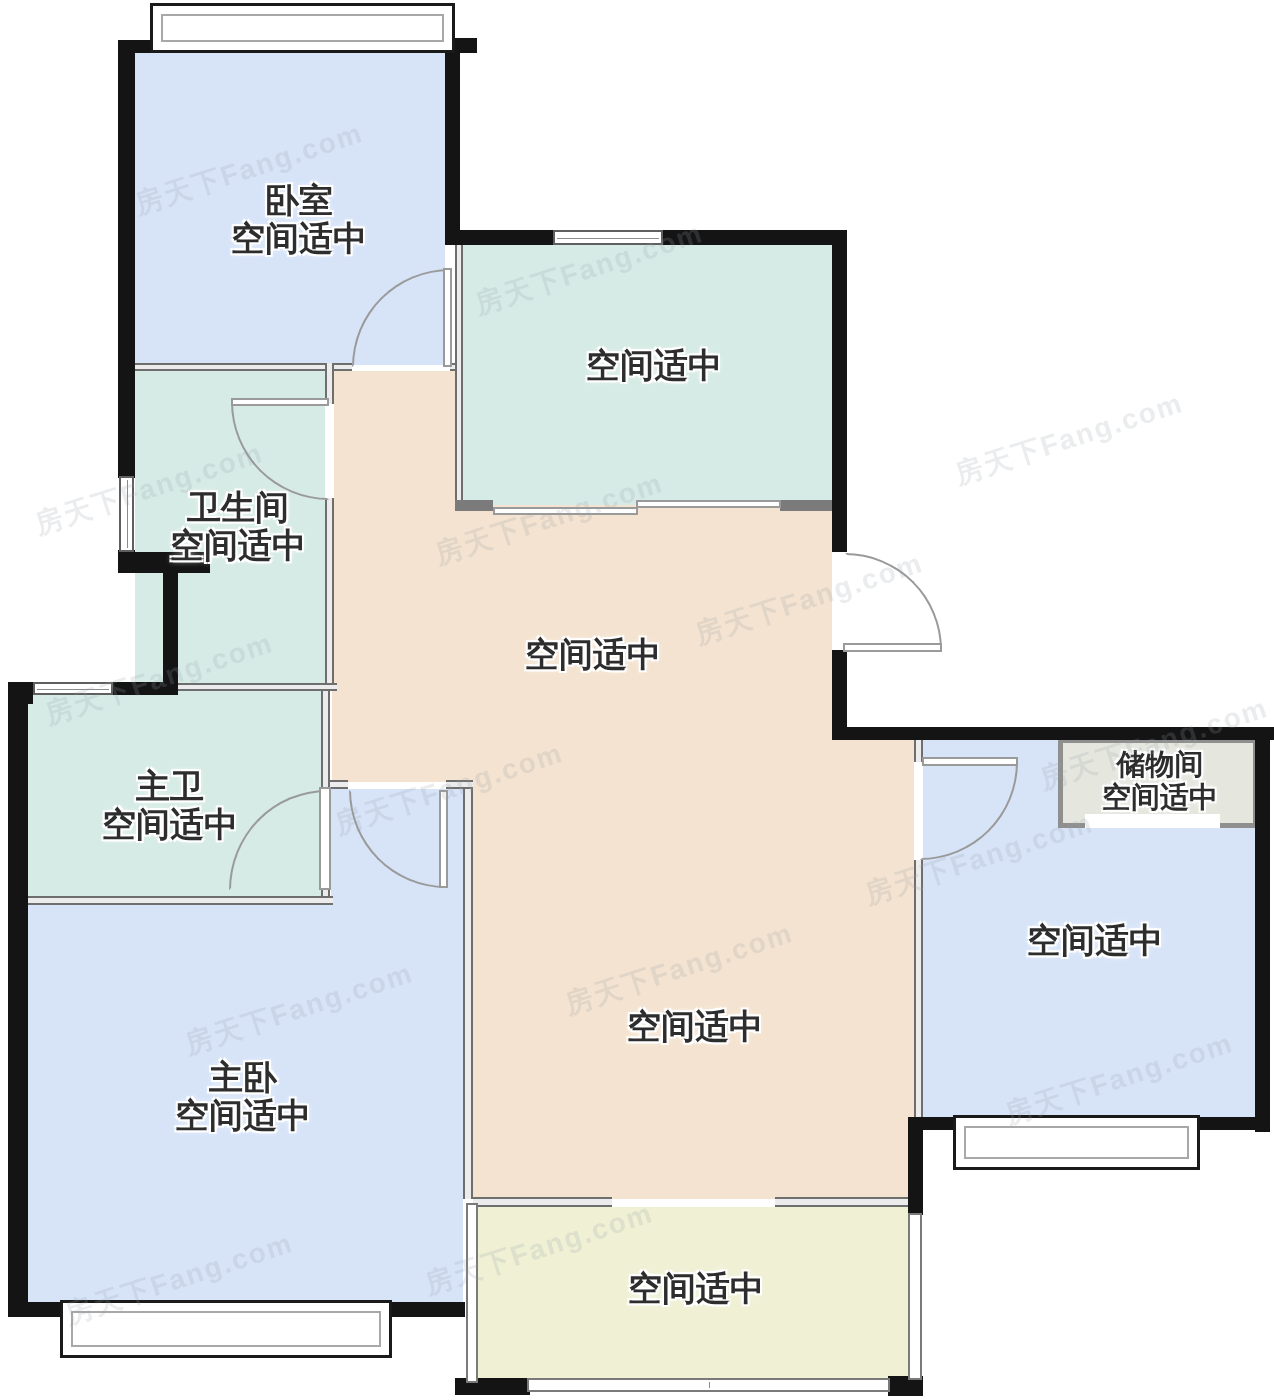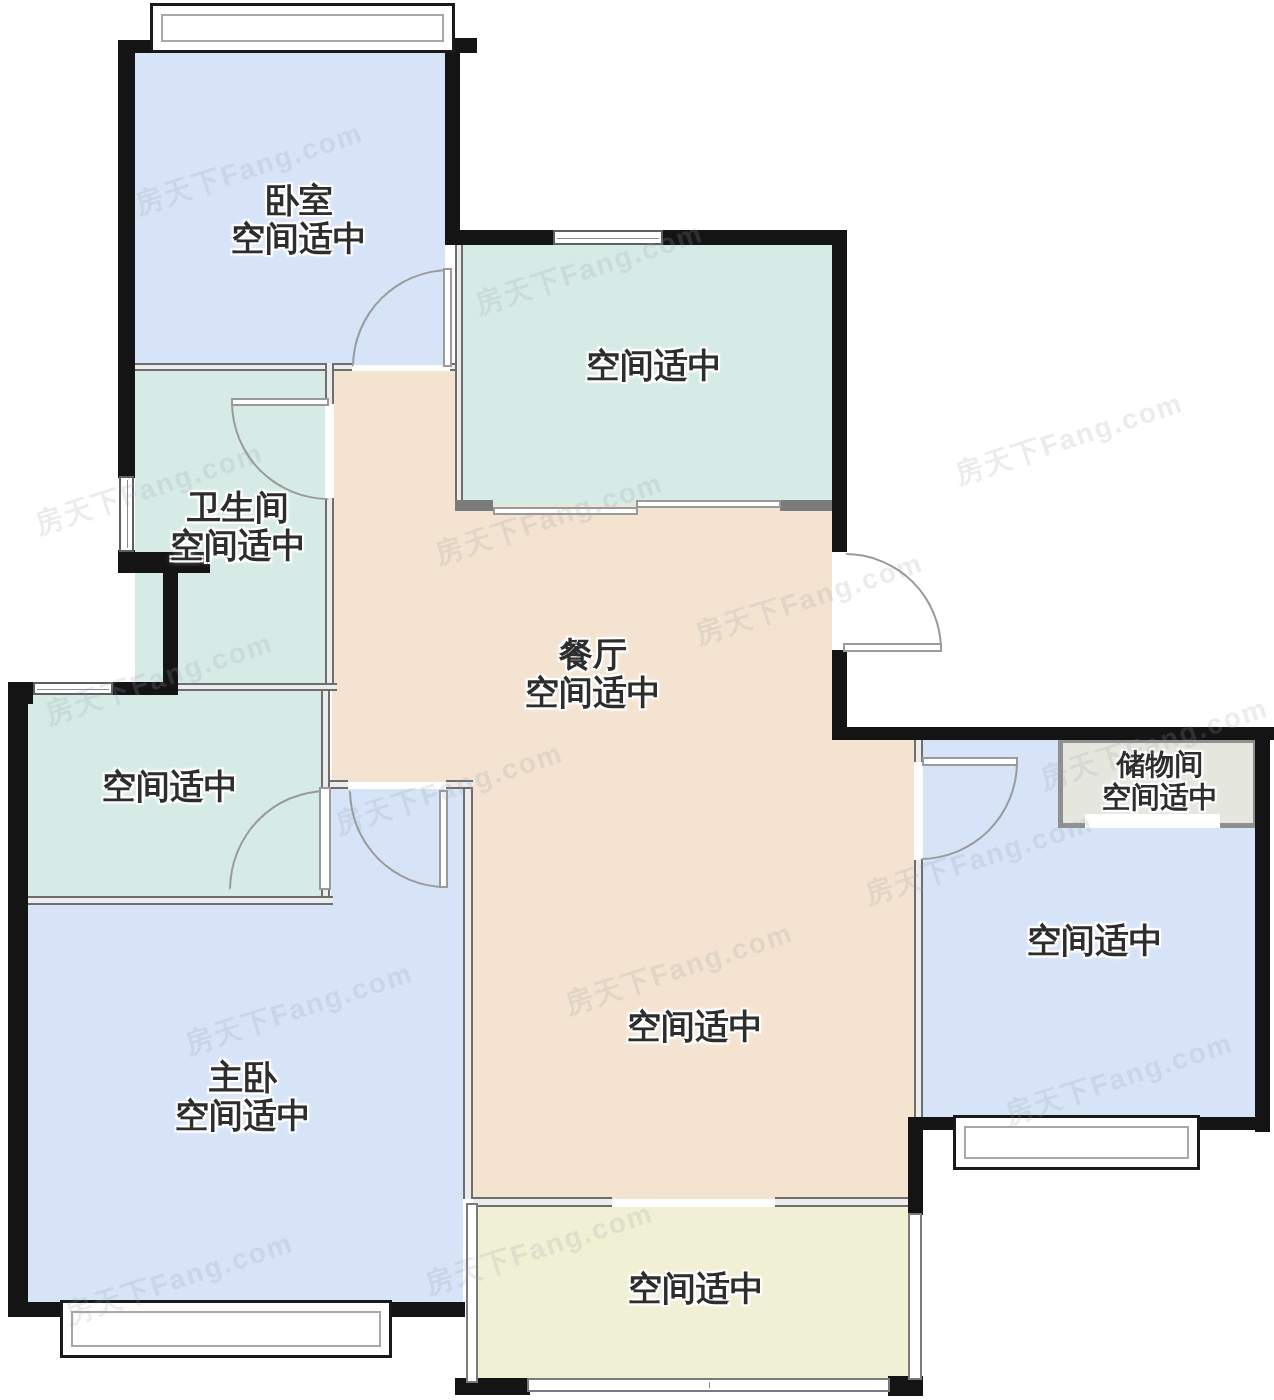--- a/index.html
+++ b/index.html
@@ -141,24 +141,24 @@
     <div>空间适中</div>
   </div>
   <div class="label" style="left:534px;top:346px">
     <div>空间适中</div>
   </div>
   <div class="label" style="left:118px;top:488px">
     <div>卫生间</div>
     <div>空间适中</div>
   </div>
   <div class="label" style="left:473px;top:635px">
-    <div>餐厅</div>
     <div>空间适中</div>
   </div>
   <div class="label" style="left:50px;top:767px">
+    <div>主卫</div>
     <div>空间适中</div>
   </div>
   <div class="label" style="left:123px;top:1058px">
     <div>主卧</div>
     <div>空间适中</div>
   </div>
   <div class="label" style="left:575px;top:1007px">
     <div>空间适中</div>
   </div>
   <div class="label" style="left:576px;top:1269px">

